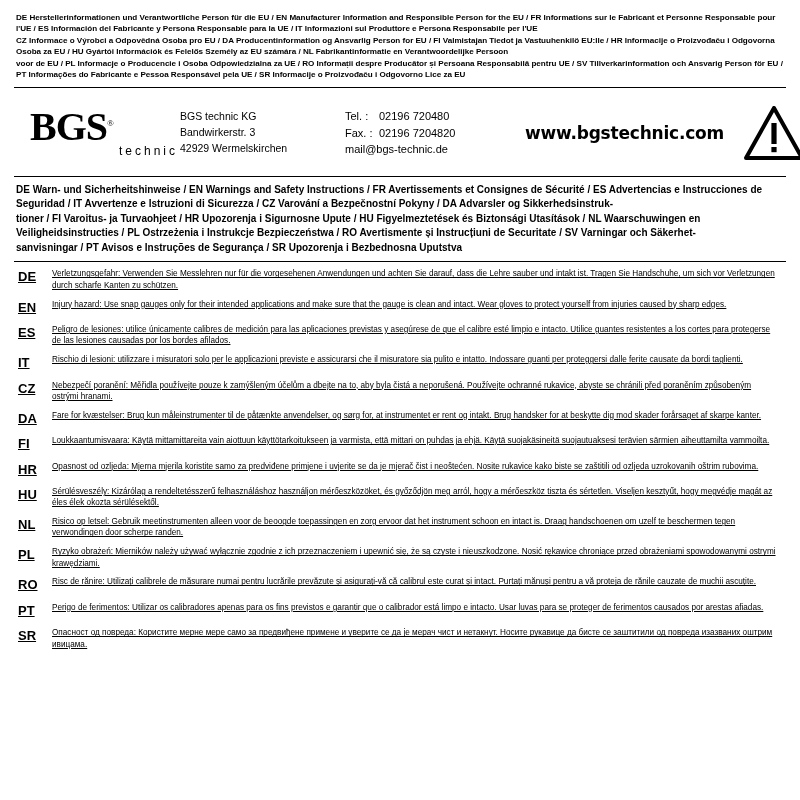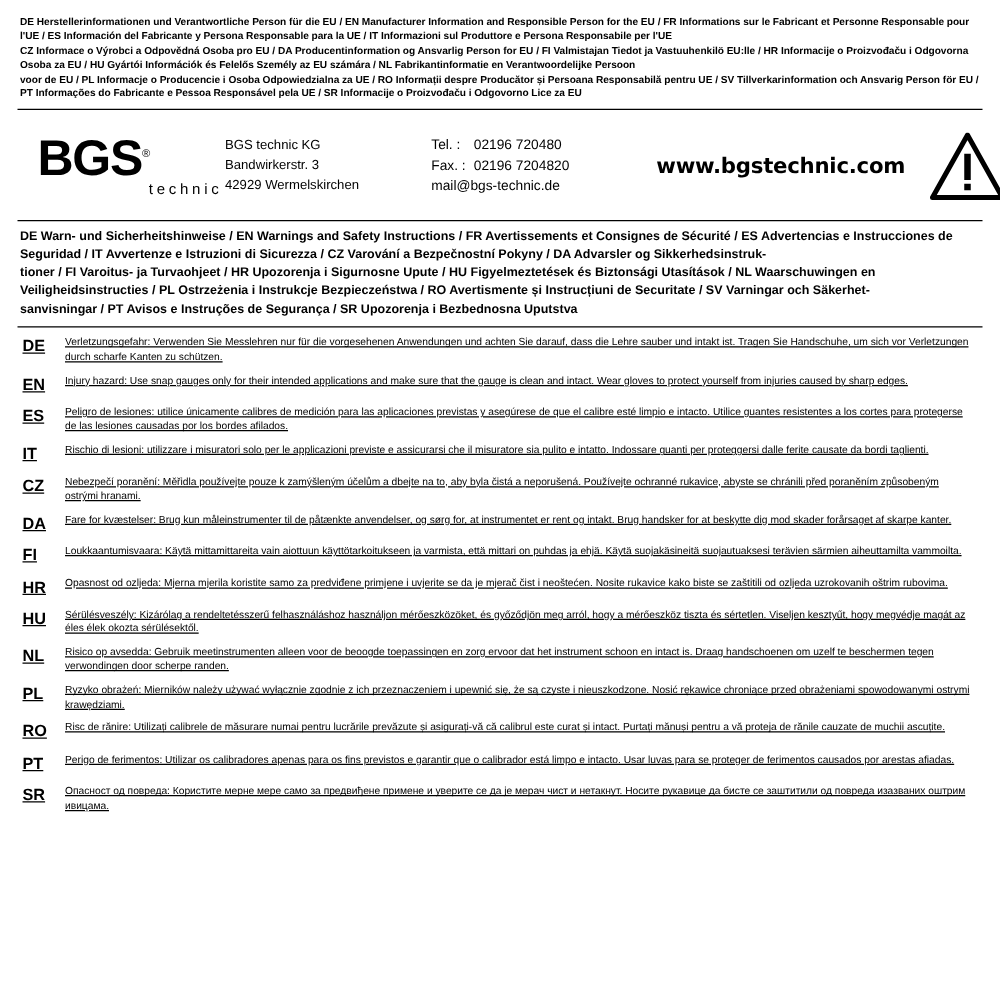--- a/index.html
+++ b/index.html
@@ -43,21 +43,21 @@
     align-items: center;
     padding: 10px 2px 8px 2px;
     min-height: 70px;
   }
   .logo-cell {
     width: 150px;
     flex: 0 0 150px;
     padding-left: 14px;
   }
   .logo-bgs {
-    font-family: Liberation Sans, sans-serif;
+    font-family: Liberation Serif, serif;
     font-weight: bold;
     font-size: 40px;
     letter-spacing: -1px;
     line-height: 0.95;
     position: relative;
     display: inline-block;
   }
   .logo-reg {
     font-size: 9px;
     vertical-align: super;
@@ -243,21 +243,21 @@
       <tr>
           <td class="code">HR</td>
           <td class="txt">Opasnost od ozljeda: Mjerna mjerila koristite samo za predviđene primjene i uvjerite se da je mjerač čist i neoštećen. Nosite rukavice kako biste se zaštitili od ozljeda uzrokovanih oštrim rubovima.</td>
         </tr>
       <tr>
           <td class="code">HU</td>
           <td class="txt">Sérülésveszély: Kizárólag a rendeltetésszerű felhasználáshoz használjon mérőeszközöket, és győződjön meg arról, hogy a mérőeszköz tiszta és sértetlen. Viseljen kesztyűt, hogy megvédje magát az éles élek okozta sérülésektől.</td>
         </tr>
       <tr>
           <td class="code">NL</td>
-          <td class="txt">Risico op avsedda: Gebruik meetinstrumenten alleen voor de beoogde toepassingen en zorg ervoor dat het instrument schoon en intact is. Draag handschoenen om uzelf te beschermen tegen verwondingen door scherpe randen.</td>
+          <td class="txt">Risico op letsel: Gebruik meetinstrumenten alleen voor de beoogde toepassingen en zorg ervoor dat het instrument schoon en intact is. Draag handschoenen om uzelf te beschermen tegen verwondingen door scherpe randen.</td>
         </tr>
       <tr>
           <td class="code">PL</td>
           <td class="txt">Ryzyko obrażeń: Mierników należy używać wyłącznie zgodnie z ich przeznaczeniem i upewnić się, że są czyste i nieuszkodzone. Nosić rękawice chroniące przed obrażeniami spowodowanymi ostrymi krawędziami.</td>
         </tr>
       <tr>
           <td class="code">RO</td>
           <td class="txt">Risc de rănire: Utilizați calibrele de măsurare numai pentru lucrările prevăzute și asigurați-vă că calibrul este curat și intact. Purtați mănuși pentru a vă proteja de rănile cauzate de muchii ascuțite.</td>
         </tr>
       <tr>

